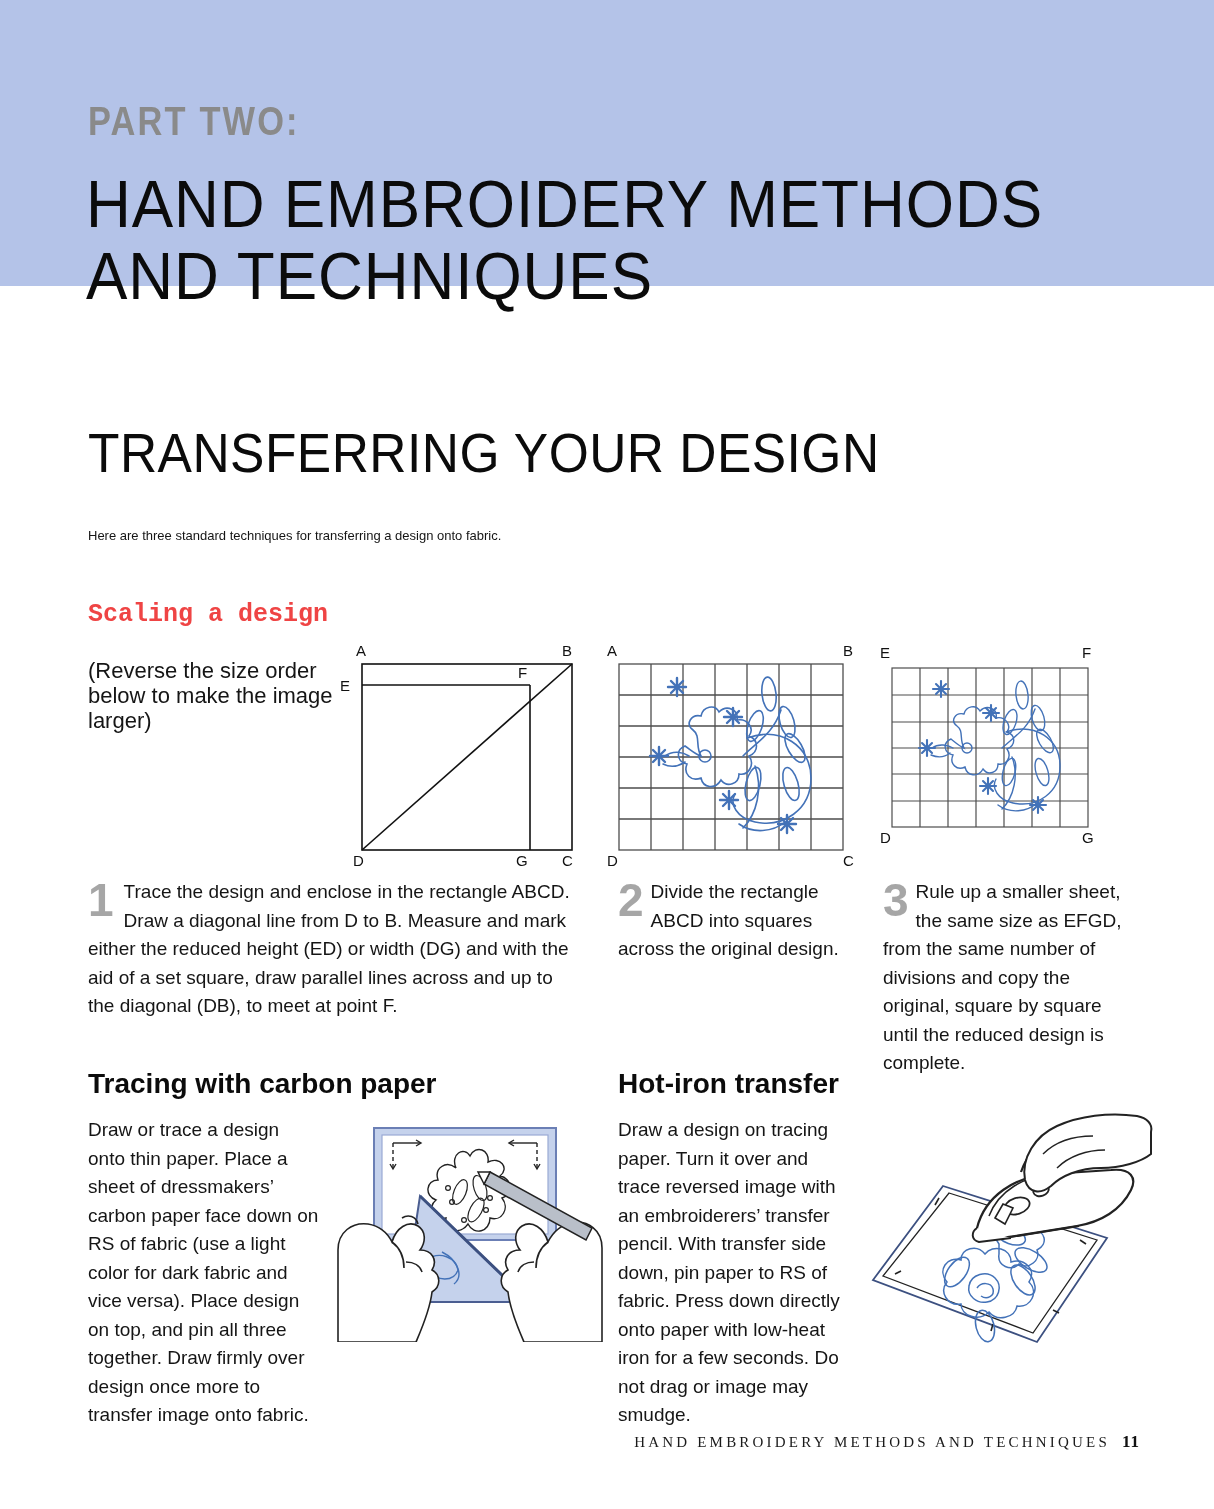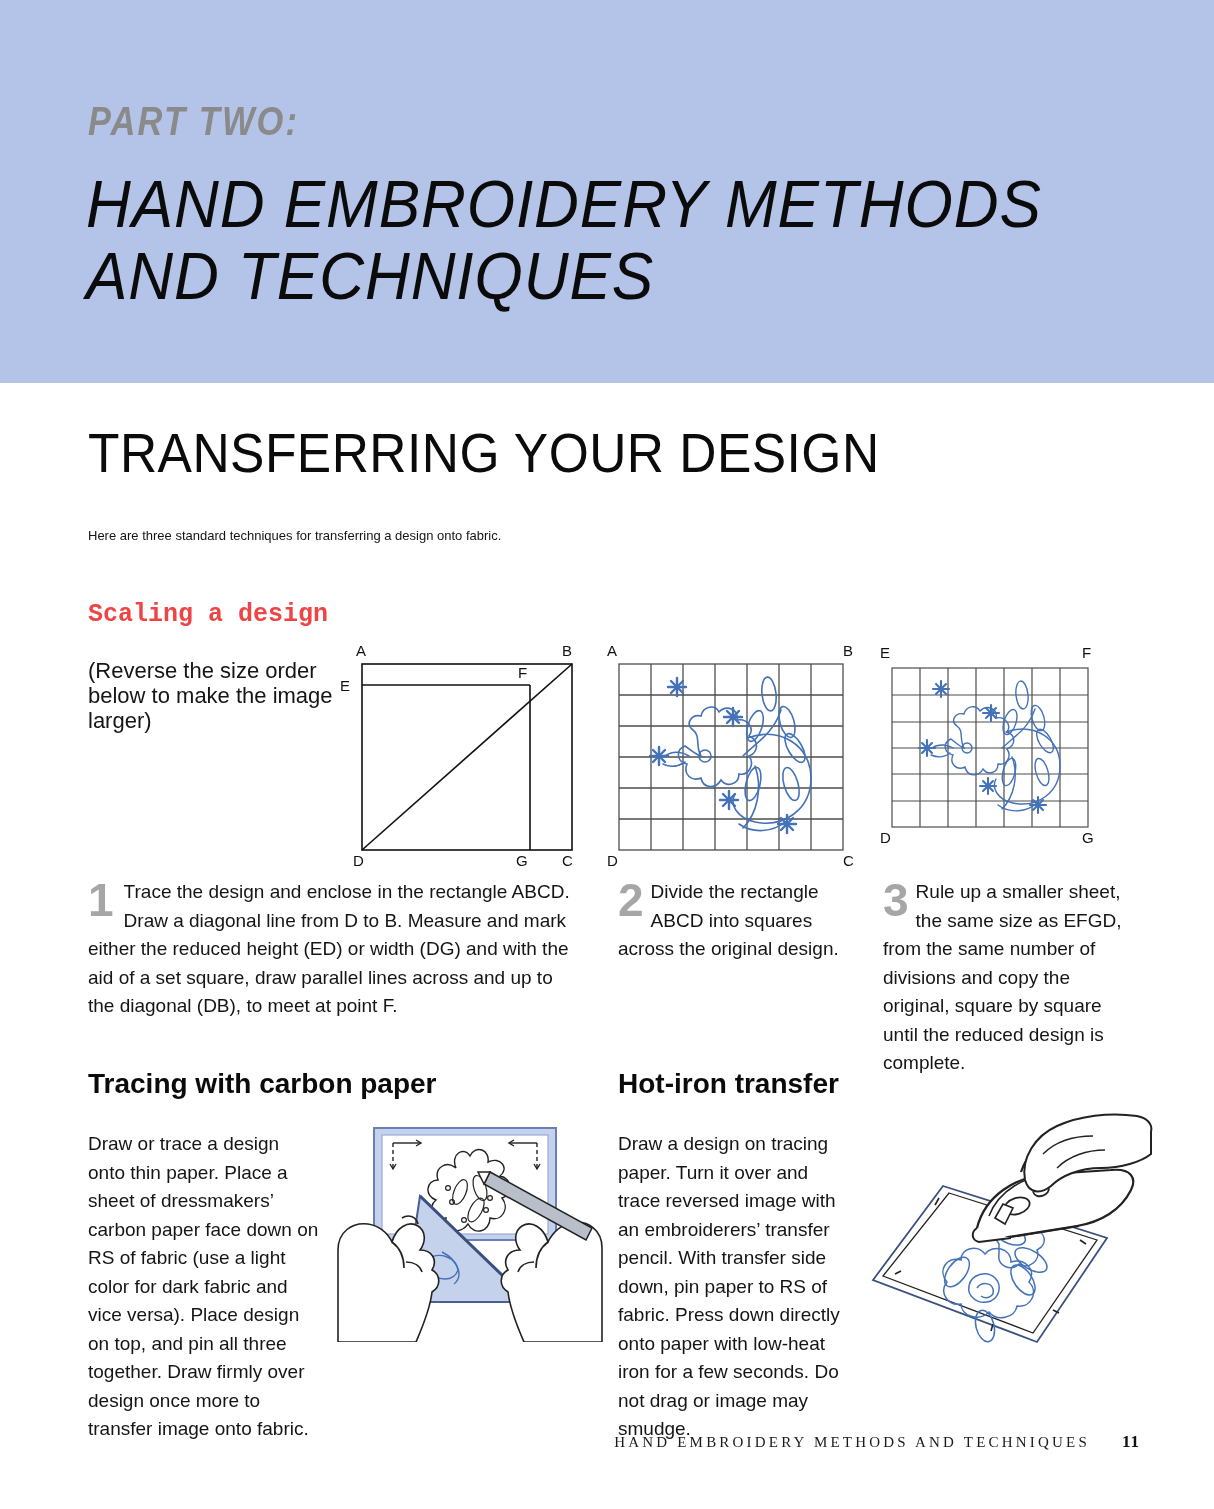--- a/index.html
+++ b/index.html
@@ -7,23 +7,22 @@
     width:1214px;height:1509px;
     background:#ffffff;
     font-family:"Liberation Sans", sans-serif;
     color:#111111;
     overflow:hidden;
     position:relative;
   }
 
   
   .banner{
-    position:absolute;left:0;top:0;width:1214px;height:383px;
+    position:absolute;left:0;top:0;width:1214px;height:286px;
     background:#b4c3e8;
-    font-style:italic;
   }
   .part-label{
     position:absolute;left:88px;top:99px;
     font-size:40px;letter-spacing:2.5px;font-weight:bold;
     color:#8a8a8a;
     font-family:"Liberation Sans", sans-serif;
     transform:scaleX(0.86);transform-origin:left top;
   }
   .banner-title{
     position:absolute;left:86px;top:168px;
@@ -76,38 +75,38 @@
     color:#a6a6a6;
     margin:2px 7px 0 0;
     font-family:"Liberation Sans", sans-serif;
   }
   .s1 .num{margin-right:10px;}
 
   
   .lower-left{position:absolute;left:88px;top:1068px;width:232px;}
   .lower-right{position:absolute;left:618px;top:1068px;width:232px;}
   .lower-h2{font-size:28px;font-weight:bold;color:#0b0b0b;white-space:nowrap;}
-  .lower-body{margin-top:30px;font-size:19px;line-height:28.5px;color:#151515;}
+  .lower-body{margin-top:16px;font-size:19px;line-height:28.5px;color:#151515;}
 
   .illus-carbon{position:absolute;left:330px;top:1110px;}
   .illus-iron{position:absolute;left:865px;top:1058px;}
 
   
   .footer{
     position:absolute;left:0;top:1432px;width:1214px;
     text-align:right;padding-right:74px;
     box-sizing:border-box;
   }
   .footer-text{
     font-size:15px;letter-spacing:3.2px;color:#1a1a1a;
     font-family:"Liberation Serif", serif;
   }
   .footer-page{
     font-size:17px;font-weight:bold;letter-spacing:1px;color:#111;
-    margin-left:32px;font-family:"Liberation Serif", serif;
+    margin-left:12px;font-family:"Liberation Serif", serif;
   }
   .lbl{font-size:15px;fill:#111;font-family:"Liberation Sans",sans-serif;}
 </style>
 </head>
 <body>
 
 <div class="banner">
   <div class="part-label">PART TWO:</div>
   <div class="banner-title">HAND EMBROIDERY METHODS
 AND TECHNIQUES</div>

